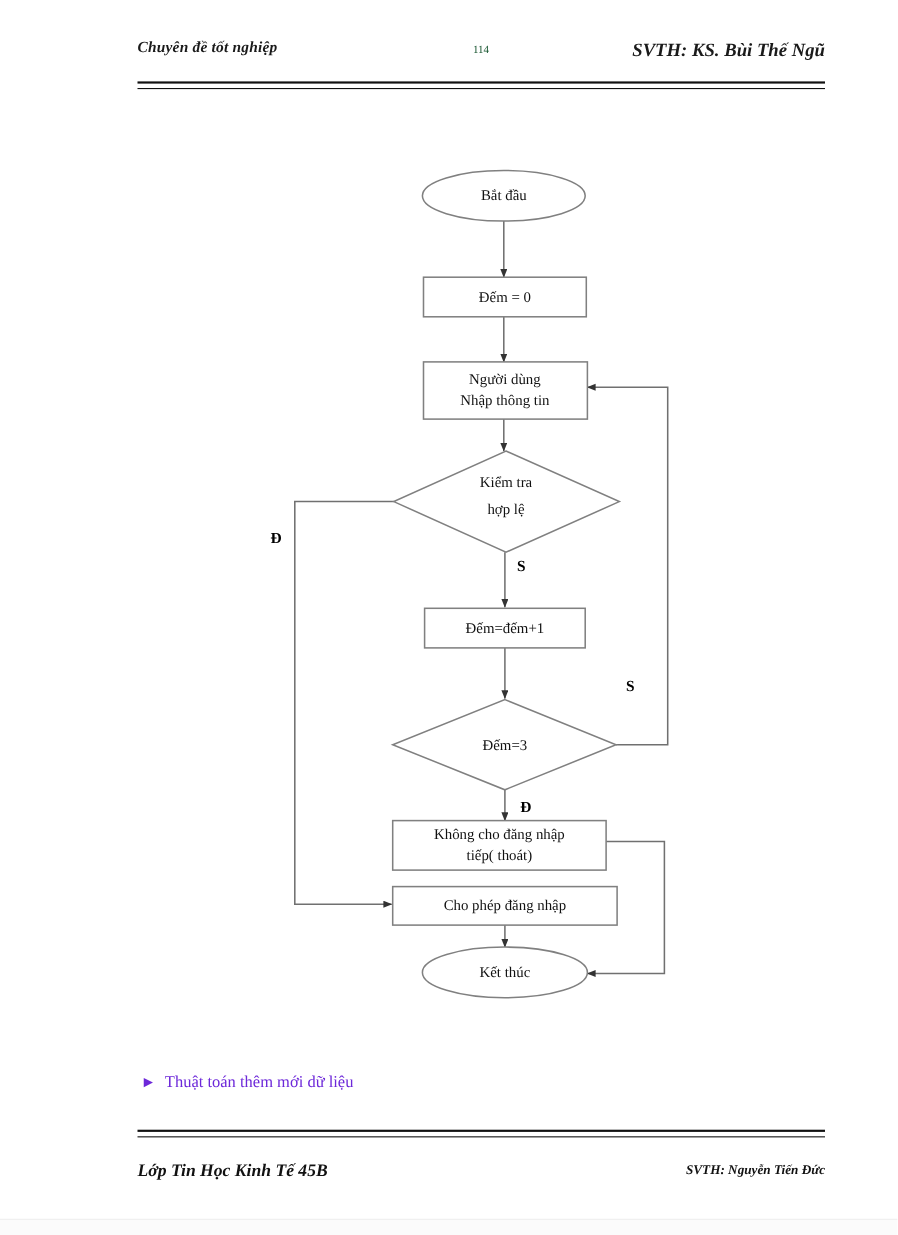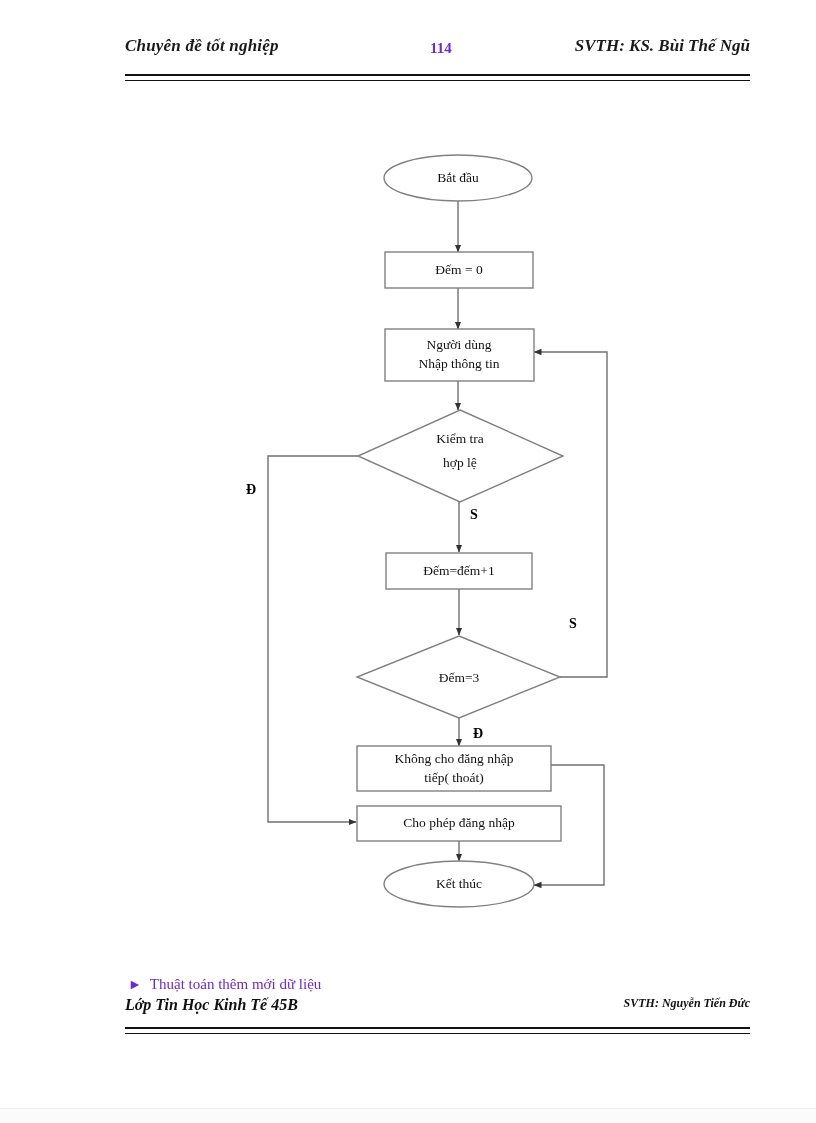--- a/index.html
+++ b/index.html
@@ -29,32 +29,31 @@
     top: 36px;
     width: 625px;
     height: 34px;
   }
   .hdr-left {
     position: absolute;
     left: 0;
     top: 0;
     font-style: italic;
     font-weight: bold;
-    font-size: 17px;
+    font-size: 14px;
     color: #1a1a1a;
     letter-spacing: 0.2px;
     white-space: nowrap;
   }
   .hdr-page {
     position: absolute;
     left: 305px;
     top: 4px;
-    font-size: 15px;
-    color: #6d28d9;
-    font-weight: bold;
+    font-size: 10px;
+    color: #14532d;
   }
   .hdr-right {
     position: absolute;
     right: 0;
     top: 0;
     font-style: italic;
     font-weight: bold;
     font-size: 17px;
     color: #1a1a1a;
     white-space: nowrap;
@@ -115,21 +114,21 @@
     left: 125px;
     top: 1027px;
     width: 625px;
     height: 4px;
     border-top: 2px solid #111;
     border-bottom: 1px solid #111;
   }
   .footer {
     position: absolute;
     left: 125px;
-    top: 996px;
+    top: 1056px;
     width: 625px;
     height: 26px;
   }
   .ftr-left {
     position: absolute;
     left: 0;
     top: 0;
     font-style: italic;
     font-weight: bold;
     font-size: 16px;

